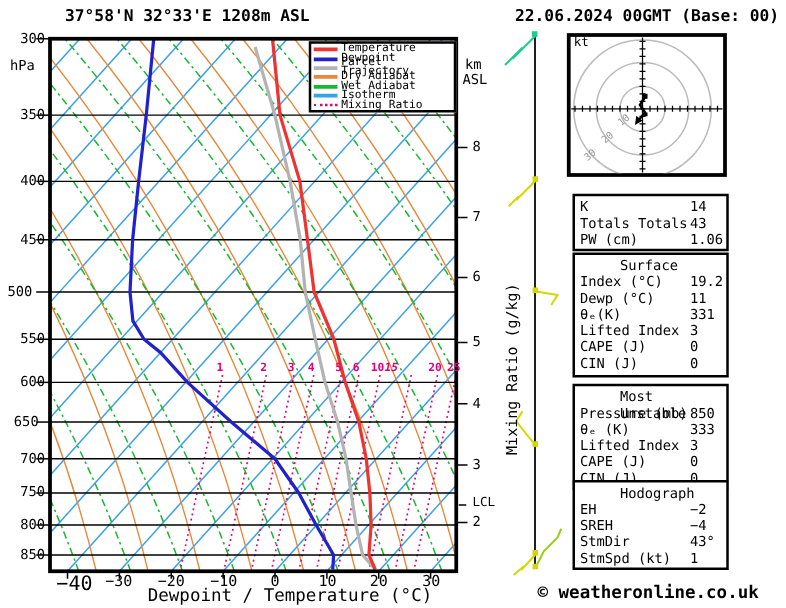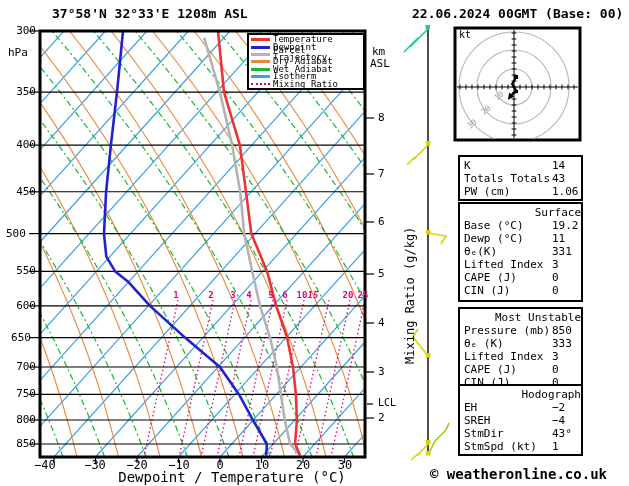--- a/index.html
+++ b/index.html
@@ -12,21 +12,21 @@
   #legend{position:absolute;left:247px;top:33px;width:118px;height:57px;border:2px solid #000;
           background:#fff;box-sizing:border-box;padding-top:1px;}
   .lrow{height:7.4px;display:flex;align-items:center;}
   .lsw{width:19px;margin:0 3px 0 2px;flex:0 0 19px;}
   .llab{font-size:9px;line-height:7px;}
   
   .panel{position:absolute;left:458px;width:125px;border:2px solid #000;background:#fff;
          box-sizing:border-box;font-size:11px;padding:2px 0 1px 0;}
   .trow{position:relative;height:13px;line-height:13px;padding-left:4px;}
   .tv{position:absolute;left:92px;top:0;}
-  .thead{height:13px;line-height:13px;text-align:right;}
+  .thead{height:13px;line-height:13px;text-align:left;padding-left:36px;}
   .rot{transform:rotate(-90deg);transform-origin:center center;text-align:center;}
   .mixlab{position:absolute;font-size:9px;font-weight:bold;color:#e00077;text-align:center;width:20px;}
   .axlab{position:absolute;font-size:11px;margin-top:42px;}
 </style>
 </head>
 <body>
 
 <div id="page">
 
   <svg id="chart-svg" width="629" height="486" viewBox="0 0 629 486">
@@ -282,21 +282,21 @@
       <div class="t" style="left:6px;top:139px;width:30px;text-align:right;font-size:11px">400</div>
       <div class="t" style="left:6px;top:186px;width:30px;text-align:right;font-size:11px">450</div>
       <div class="t" style="left:6px;top:228px;width:30px;text-align:left;font-size:11px">500</div>
       <div class="t" style="left:6px;top:265px;width:30px;text-align:right;font-size:11px">550</div>
       <div class="t" style="left:6px;top:300px;width:30px;text-align:right;font-size:11px">600</div>
       <div class="t" style="left:6px;top:332px;width:30px;text-align:center;font-size:11px">650</div>
       <div class="t" style="left:6px;top:361px;width:30px;text-align:right;font-size:11px">700</div>
       <div class="t" style="left:6px;top:388px;width:30px;text-align:right;font-size:11px">750</div>
       <div class="t" style="left:6px;top:414px;width:30px;text-align:right;font-size:11px">800</div>
       <div class="t" style="left:6px;top:438px;width:30px;text-align:right;font-size:11px">850</div>
-      <div class="t" style="left:34px;top:459px;width:40px;text-align:left;font-size:12px">−40</div>
+      <div class="t" style="left:34px;top:459px;width:40px;text-align:right;font-size:16px">−40</div>
       <div class="t" style="left:75px;top:459px;width:40px;text-align:center;font-size:12px">−30</div>
       <div class="t" style="left:117px;top:459px;width:40px;text-align:center;font-size:12px">−20</div>
       <div class="t" style="left:159px;top:459px;width:40px;text-align:center;font-size:12px">−10</div>
       <div class="t" style="left:200px;top:459px;width:40px;text-align:center;font-size:12px">0</div>
       <div class="t" style="left:242px;top:459px;width:40px;text-align:center;font-size:12px">10</div>
       <div class="t" style="left:283px;top:459px;width:40px;text-align:center;font-size:12px">20</div>
       <div class="t" style="left:325px;top:459px;width:40px;text-align:center;font-size:12px">30</div>
       <div class="t" style="left:378px;top:112px;font-size:11px">8</div>
       <div class="t" style="left:378px;top:168px;font-size:11px">7</div>
       <div class="t" style="left:378px;top:216px;font-size:11px">6</div>
@@ -316,21 +316,21 @@
       <div class="mixlab" style="left: 353px; top: 290px;">25</div>
     </div>
 
   <div class="panel" id="panel-indices" style="top:155px;height:46px">
       <div class="trow"><span class="tl">K</span><span class="tv">14</span></div>
       <div class="trow"><span class="tl">Totals Totals</span><span class="tv">43</span></div>
       <div class="trow"><span class="tl">PW (cm)</span><span class="tv">1.06</span></div>
     </div>
   <div class="panel" id="panel-surface" style="top:202px;height:100px">
     <div class="thead">Surface</div>
-  <div class="trow"><span class="tl">Base (°C)</span><span class="tv">19.2</span></div>
+  <div class="trow"><span class="tl">Index (°C)</span><span class="tv">19.2</span></div>
       <div class="trow"><span class="tl">Dewp (°C)</span><span class="tv">11</span></div>
       <div class="trow"><span class="tl">θₑ(K)</span><span class="tv">331</span></div>
       <div class="trow"><span class="tl">Lifted Index</span><span class="tv">3</span></div>
       <div class="trow"><span class="tl">CAPE (J)</span><span class="tv">0</span></div>
       <div class="trow"><span class="tl">CIN (J)</span><span class="tv">0</span></div>
     </div>
   <div class="panel" id="panel-mu" style="top:307px;height:85px">
     <div class="thead">Most Unstable</div>
   <div class="trow"><span class="tl">Pressure (mb)</span><span class="tv">850</span></div>
       <div class="trow"><span class="tl">θₑ (K)</span><span class="tv">333</span></div>

